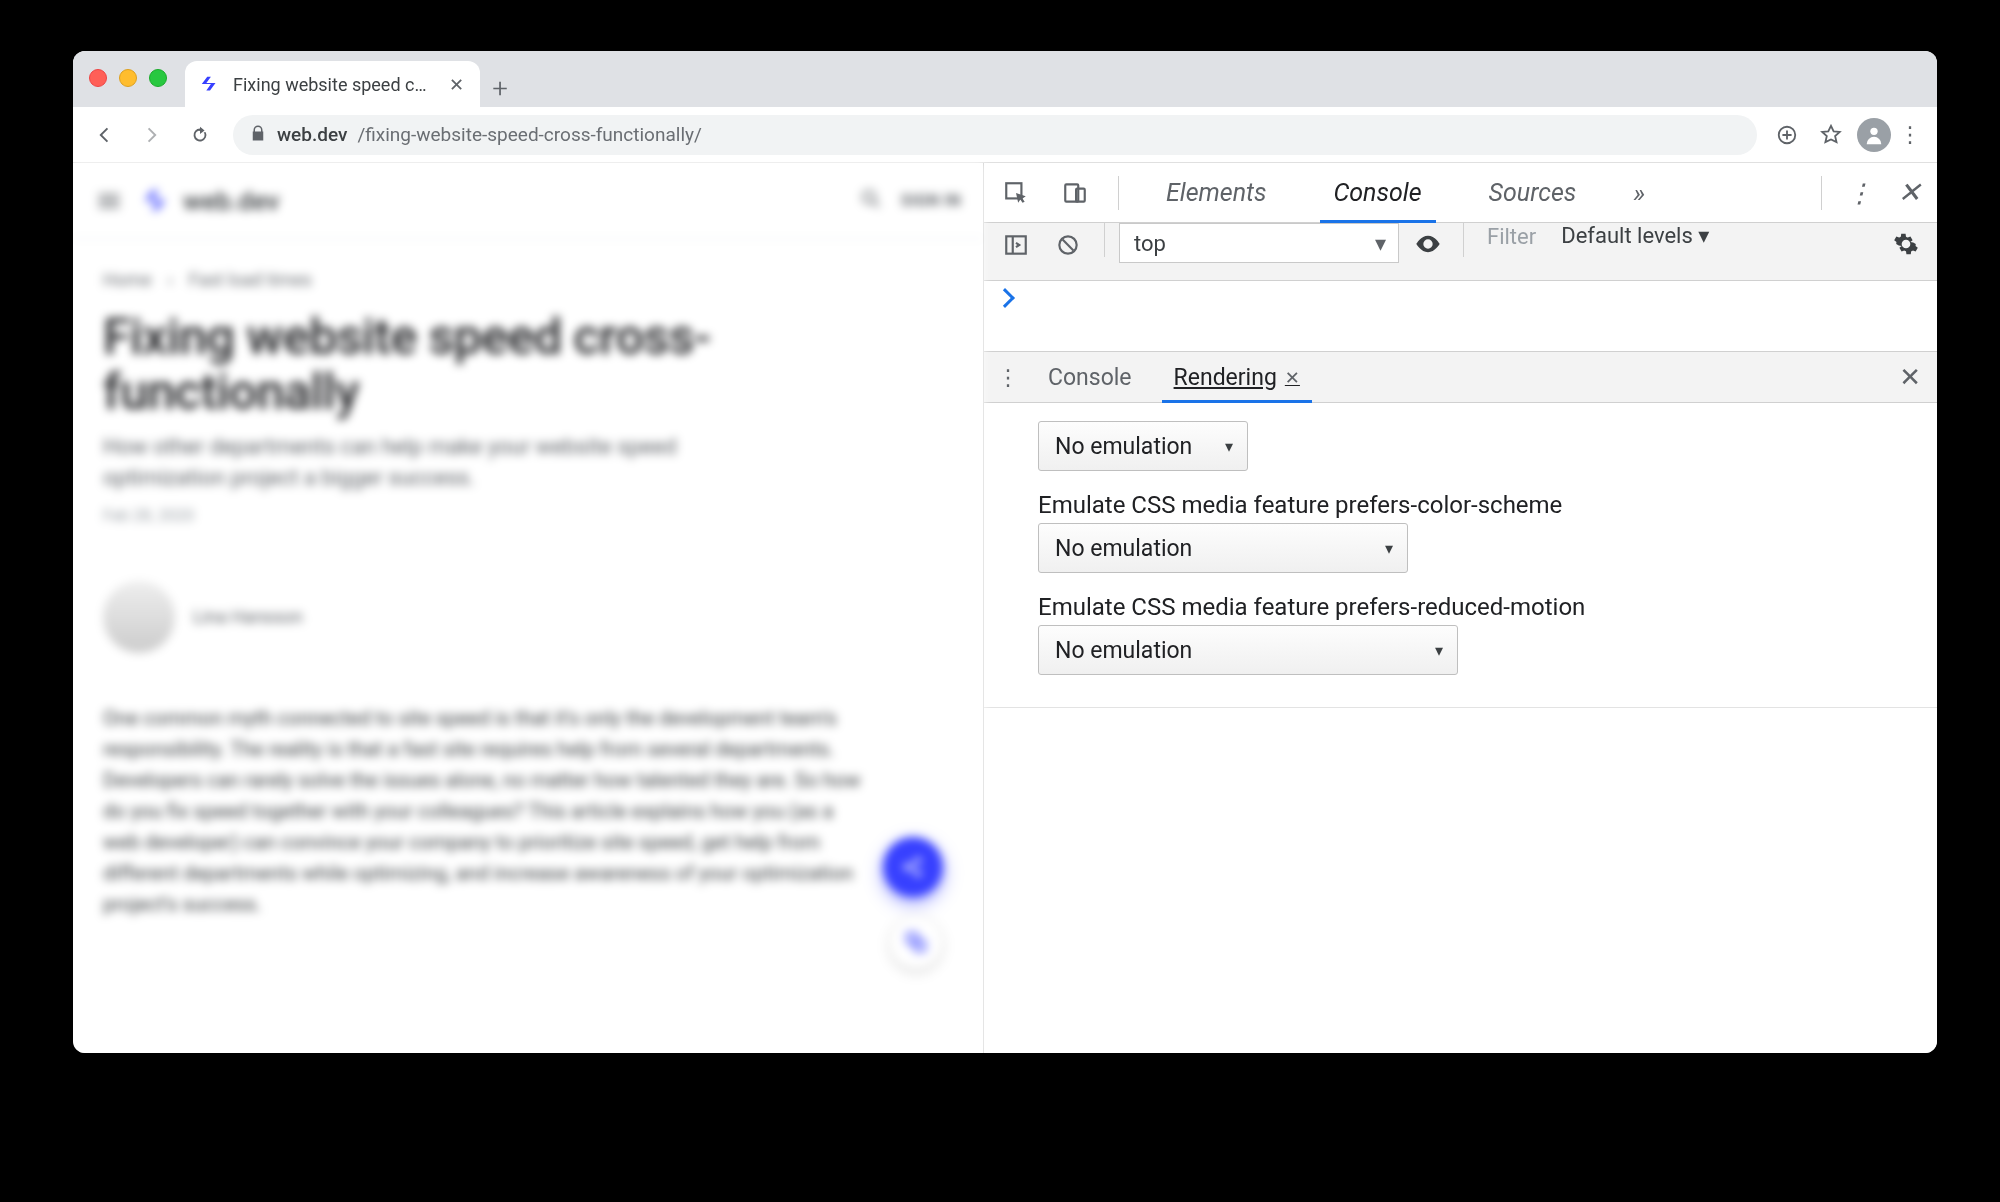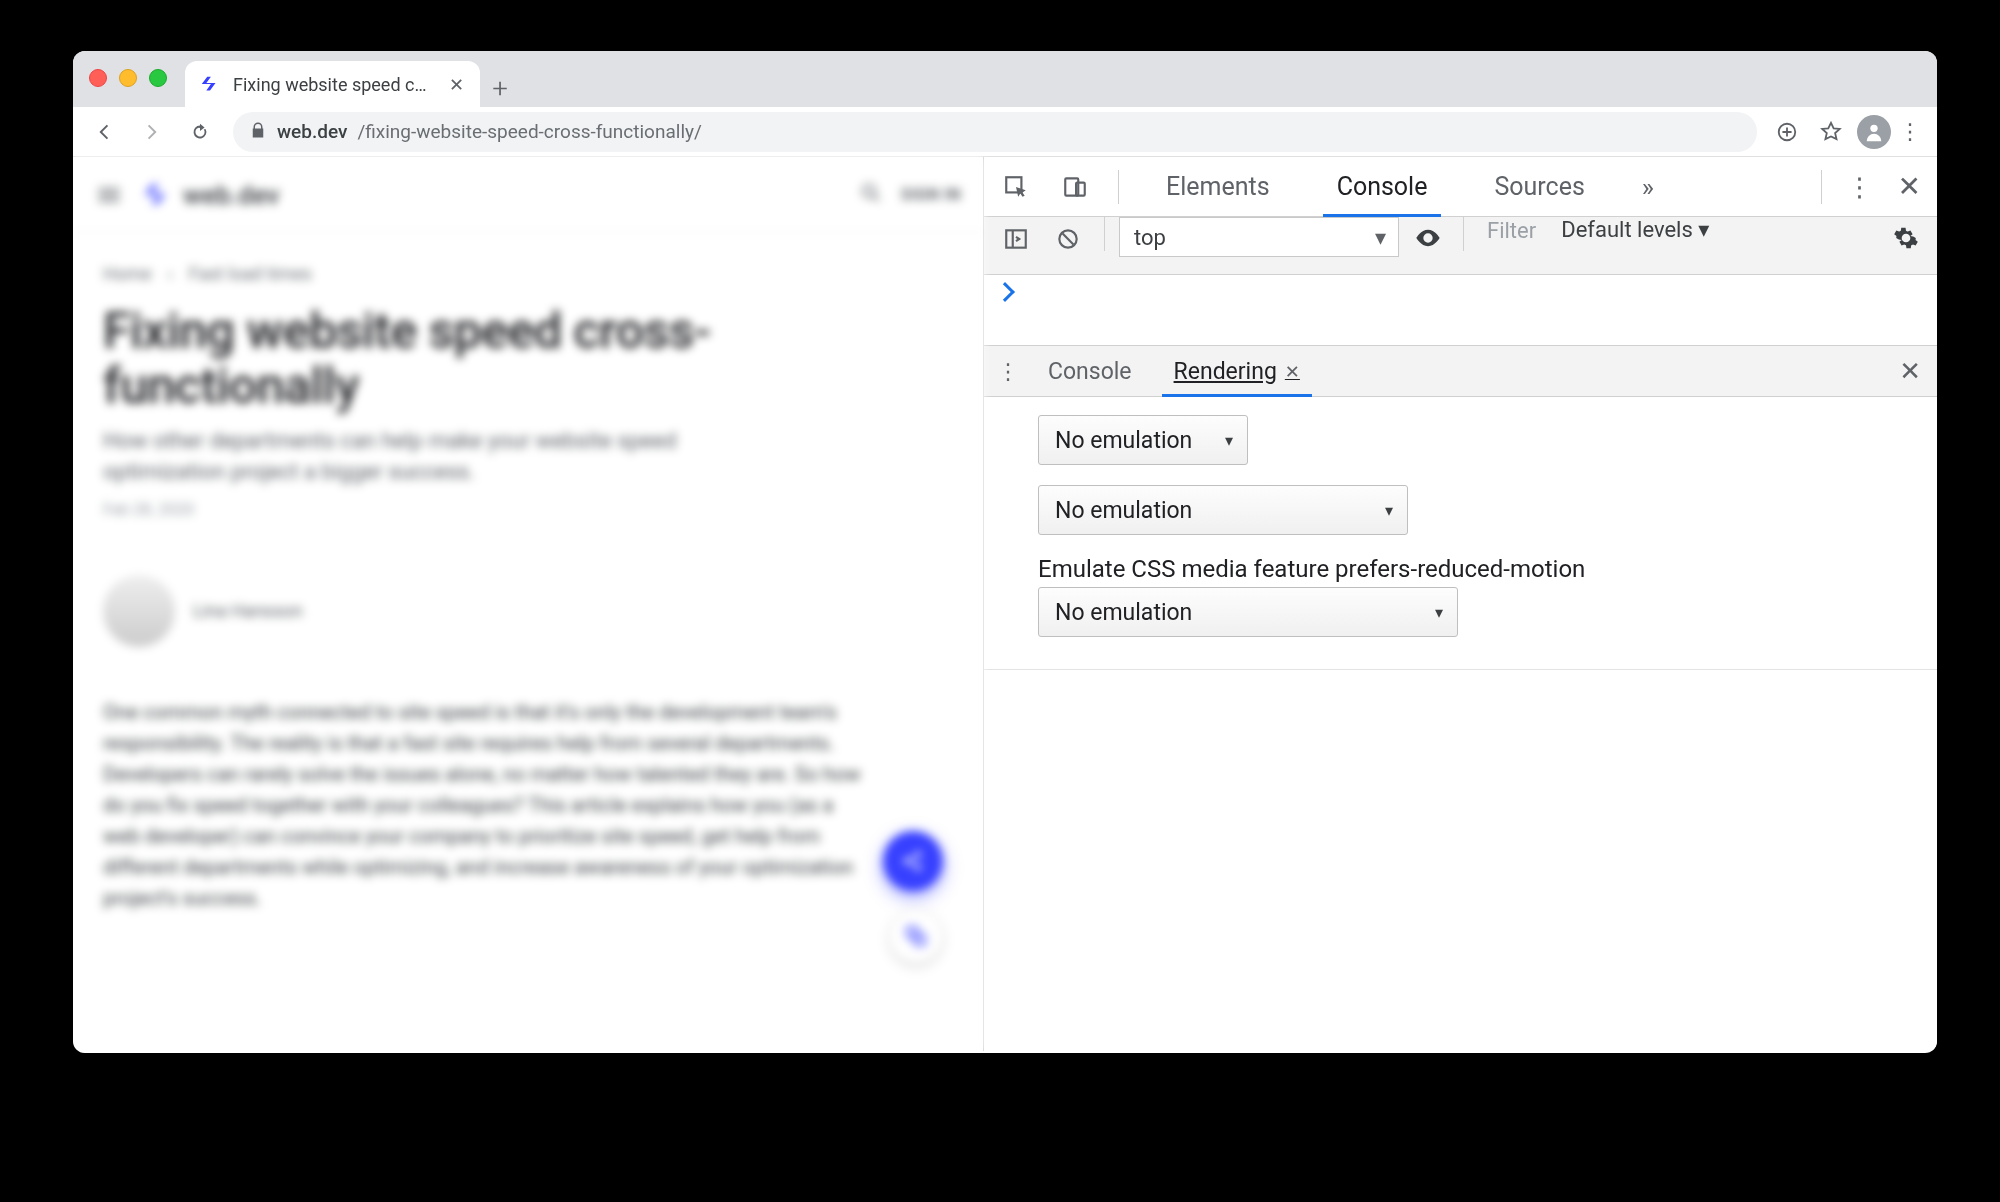--- a/index.html
+++ b/index.html
@@ -51,21 +51,21 @@
     width: 22px; height: 22px;
     color: #3740ff;
     font-weight: 700;
   }
   .tab .title { font-size: 18px; color:#3c4043; white-space: nowrap; max-width: 196px; overflow: hidden; text-overflow: ellipsis; }
   .tab .close { font-size: 18px; color:#5f6368; margin-left: 8px; }
   .newtab { width: 40px; height: 40px; display:flex; align-items:center; justify-content:center; color:#5f6368; font-size: 26px; }
 
   
   .navbar {
-    height: 50px;
+    height: 56px;
     background: #fff;
     display: flex; align-items: center;
     padding: 0 10px;
     gap: 6px;
     border-bottom: 1px solid #e0e0e0;
   }
   .nav-icon { width: 42px; height: 42px; display:flex; align-items:center; justify-content:center; color:#5f6368; border-radius: 50%; }
   .nav-icon svg { width: 22px; height: 22px; }
   .nav-icon.dim { opacity: .5; }
   .omnibox {
@@ -110,21 +110,21 @@
   .subtitle { padding: 6px 30px; font-size:22px; color:#5f6368; max-width: 740px; line-height:1.4; }
   .date { padding: 6px 30px; font-size:16px; color:#9aa0a6; }
   .author { padding: 50px 30px 10px 30px; display:flex; align-items:center; gap:18px; color:#5f6368; font-size:18px; }
   .avatar2 { width:72px; height:72px; border-radius:50%; background:linear-gradient(#eee,#ccc); }
   .para { padding: 40px 30px; font-size:20px; color:#3c4043; line-height:1.55; max-width: 820px; }
   .fab { position:absolute; right:40px; bottom:160px; width:60px;height:60px;border-radius:50%;background:#3740ff;color:#fff;display:flex;align-items:center;justify-content:center;font-size:26px; box-shadow:0 6px 16px rgba(55,64,255,.5);}
   .fab2 { position:absolute; right:40px; bottom:88px; width:54px;height:54px;border-radius:50%;background:#fff;color:#3740ff;display:flex;align-items:center;justify-content:center;font-size:26px;border:1px solid #e0e0e0; box-shadow:0 4px 10px rgba(0,0,0,.12);}
 
   
   .devtools { flex:1; border-left: 1px solid #cfcfcf; display:flex; flex-direction:column; background:#fff; }
-  .dt-tabs { height:60px; display:flex; align-items:center; padding:0 10px; border-bottom:1px solid #d0d0d0; gap: 15px; }
+  .dt-tabs { height:60px; display:flex; align-items:center; padding:0 10px; border-bottom:1px solid #d0d0d0; gap: 15px; font-style: italic; }
   .dt-ic { width:44px; height:44px; display:flex;align-items:center;justify-content:center; color:#5f6368; }
   .dt-ic svg { width:26px; height:26px; }
   .dt-sep { width:1px; height:34px; background:#d0d0d0; margin:0 6px; }
   .dt-tab { padding:0 26px; height:58px; font-size:25px; color:#5f6368; display:flex;align-items:center; position:relative; }
   .dt-tab.active { color:#202124; }
   .dt-tab.active::after { content:""; position:absolute; left:12px; right:12px; bottom:-1px; height:3px; background:#1a73e8; }
   .dt-more { width:44px; display:flex;align-items:center;justify-content:center; color:#5f6368; font-size:26px; }
   .dt-right { margin-left:auto; display:flex; align-items:center; gap:10px; }
   .dt-close { font-size:28px; color:#5f6368; padding:0 6px; }
 
@@ -362,20 +362,21 @@
         </div>
 
         <div class="drawer-body">
           <div class="section">
             <div class="select narrow">
                 <span>No emulation</span>
               </div>
           </div>
 
           <div class="section">
+            <div class="sec-title">Emulate CSS media feature prefers-color-scheme</div>
             <div class="select mid">
                 <span>No emulation</span>
               </div>
           </div>
 
           <div class="section">
             <div class="sec-title">Emulate CSS media feature prefers-reduced-motion</div>
             <div class="select wide">
                 <span>No emulation</span>
               </div>

